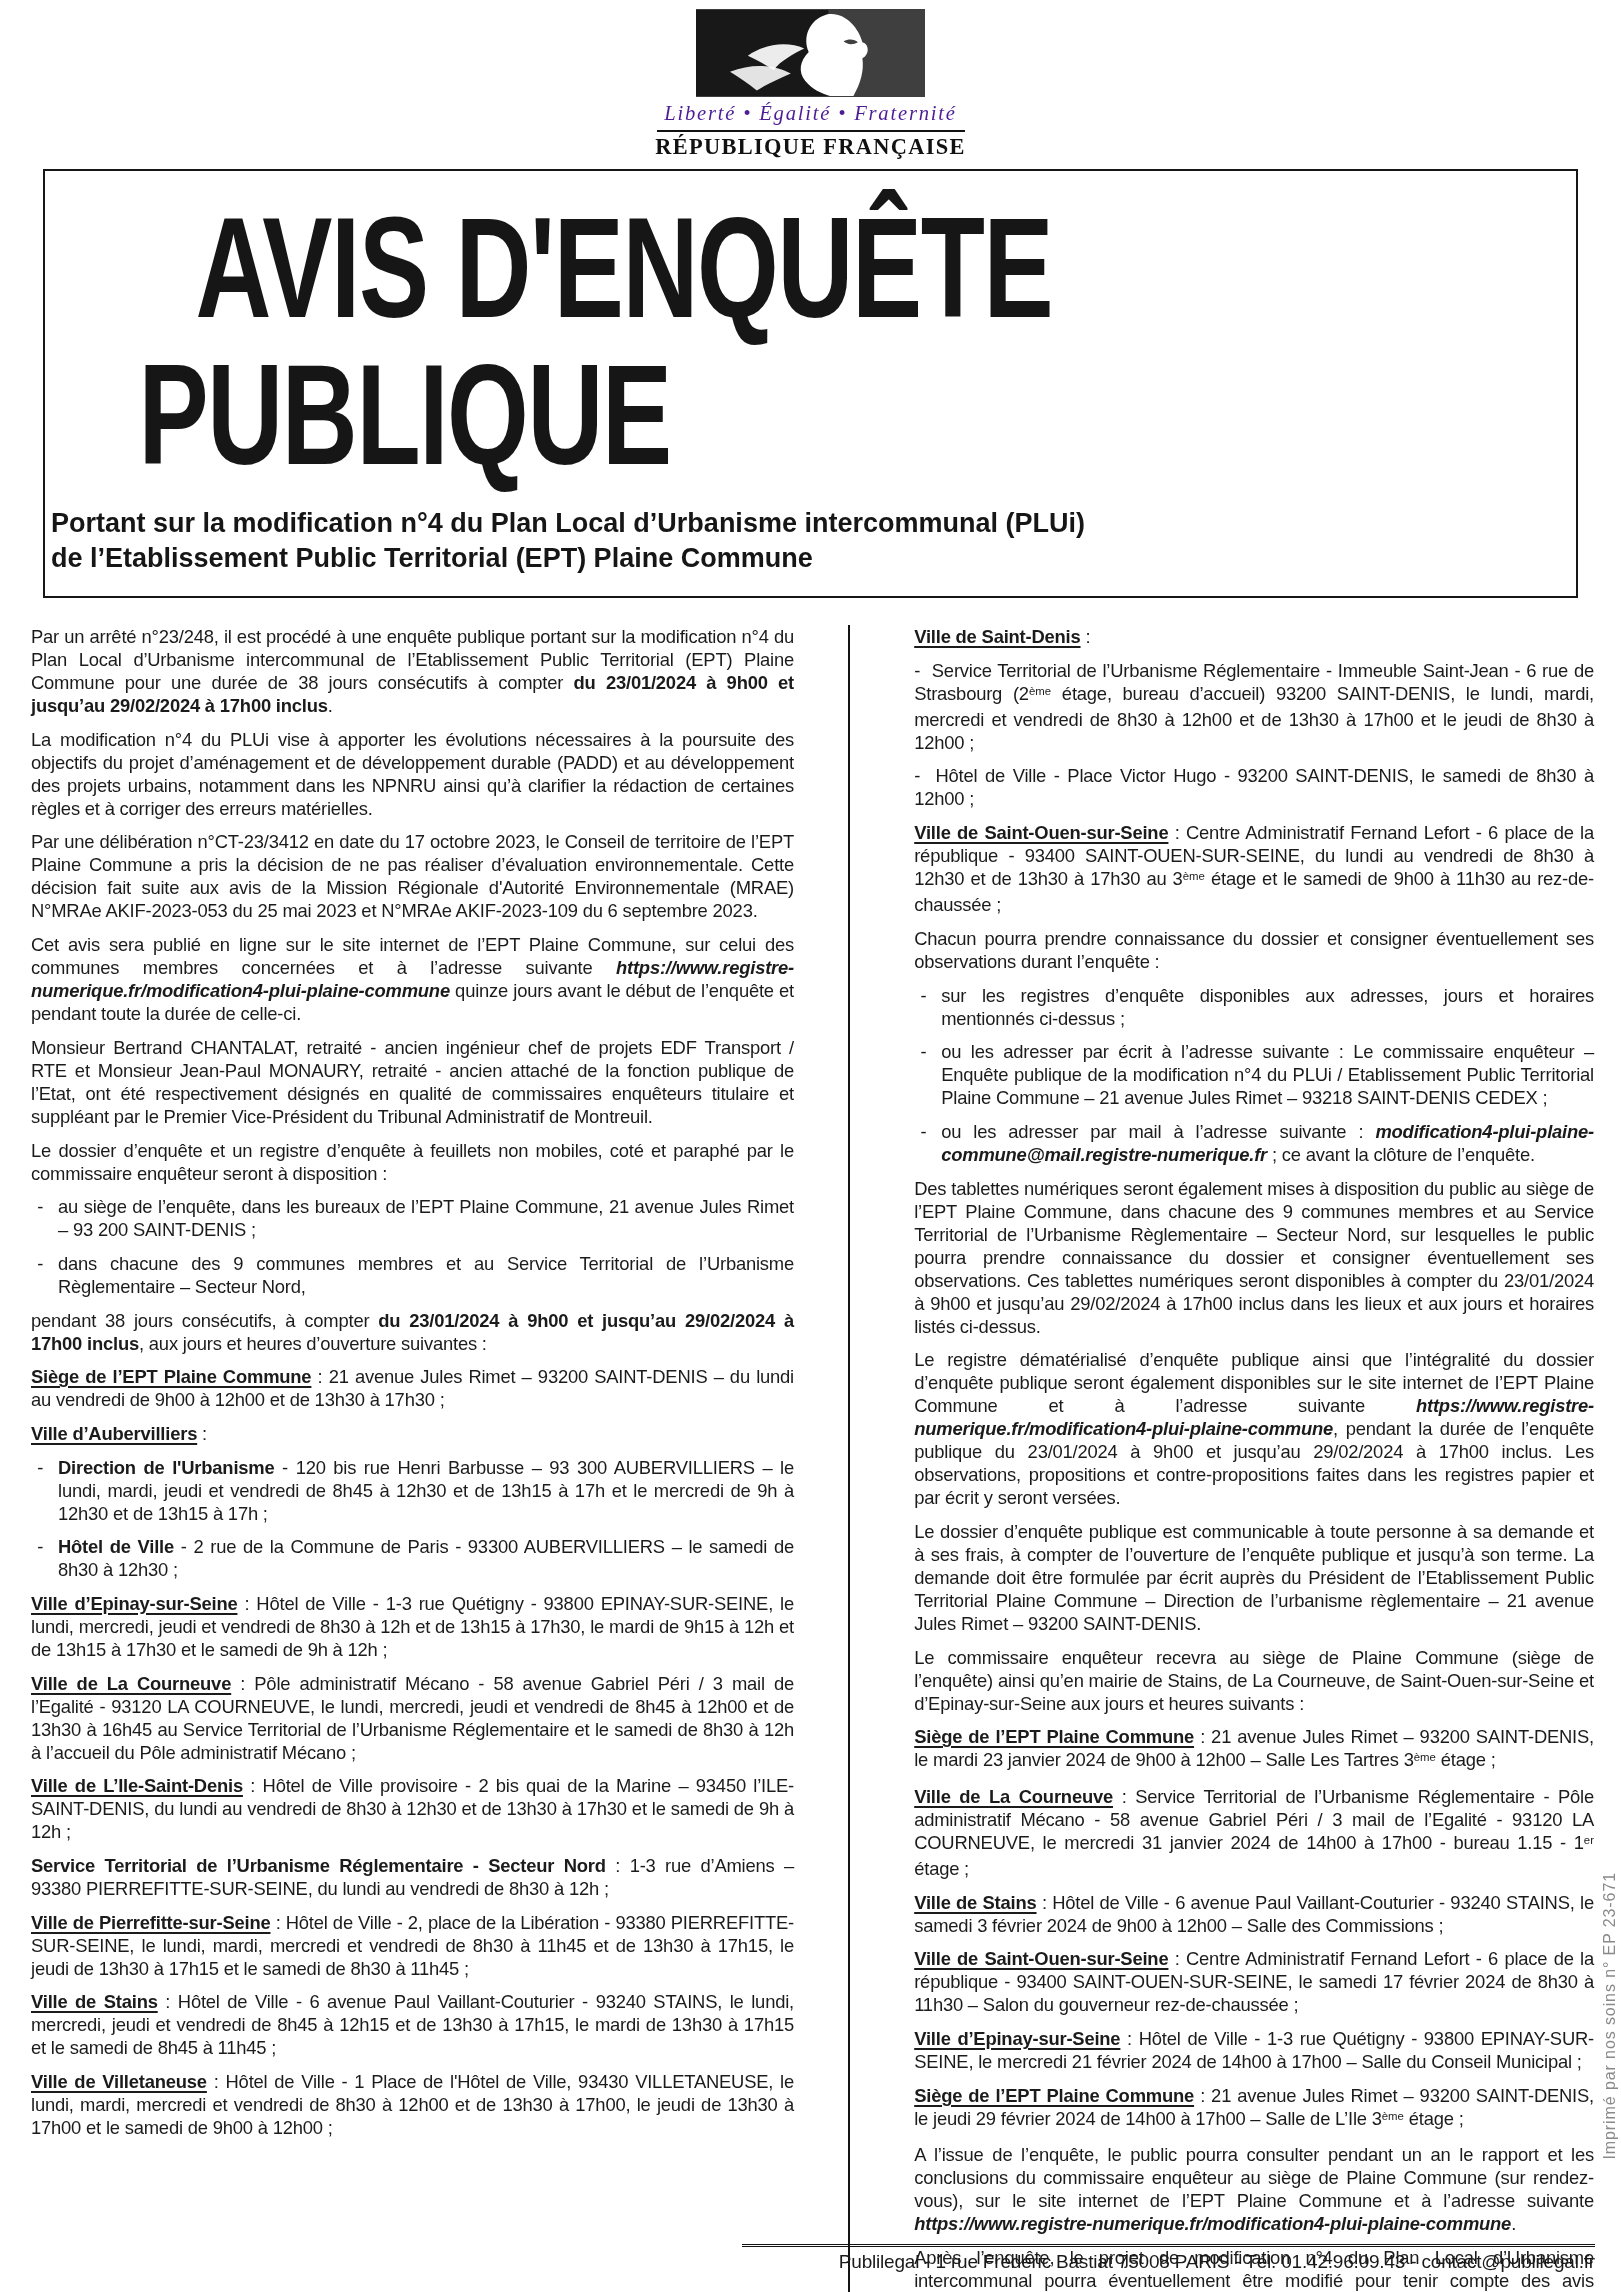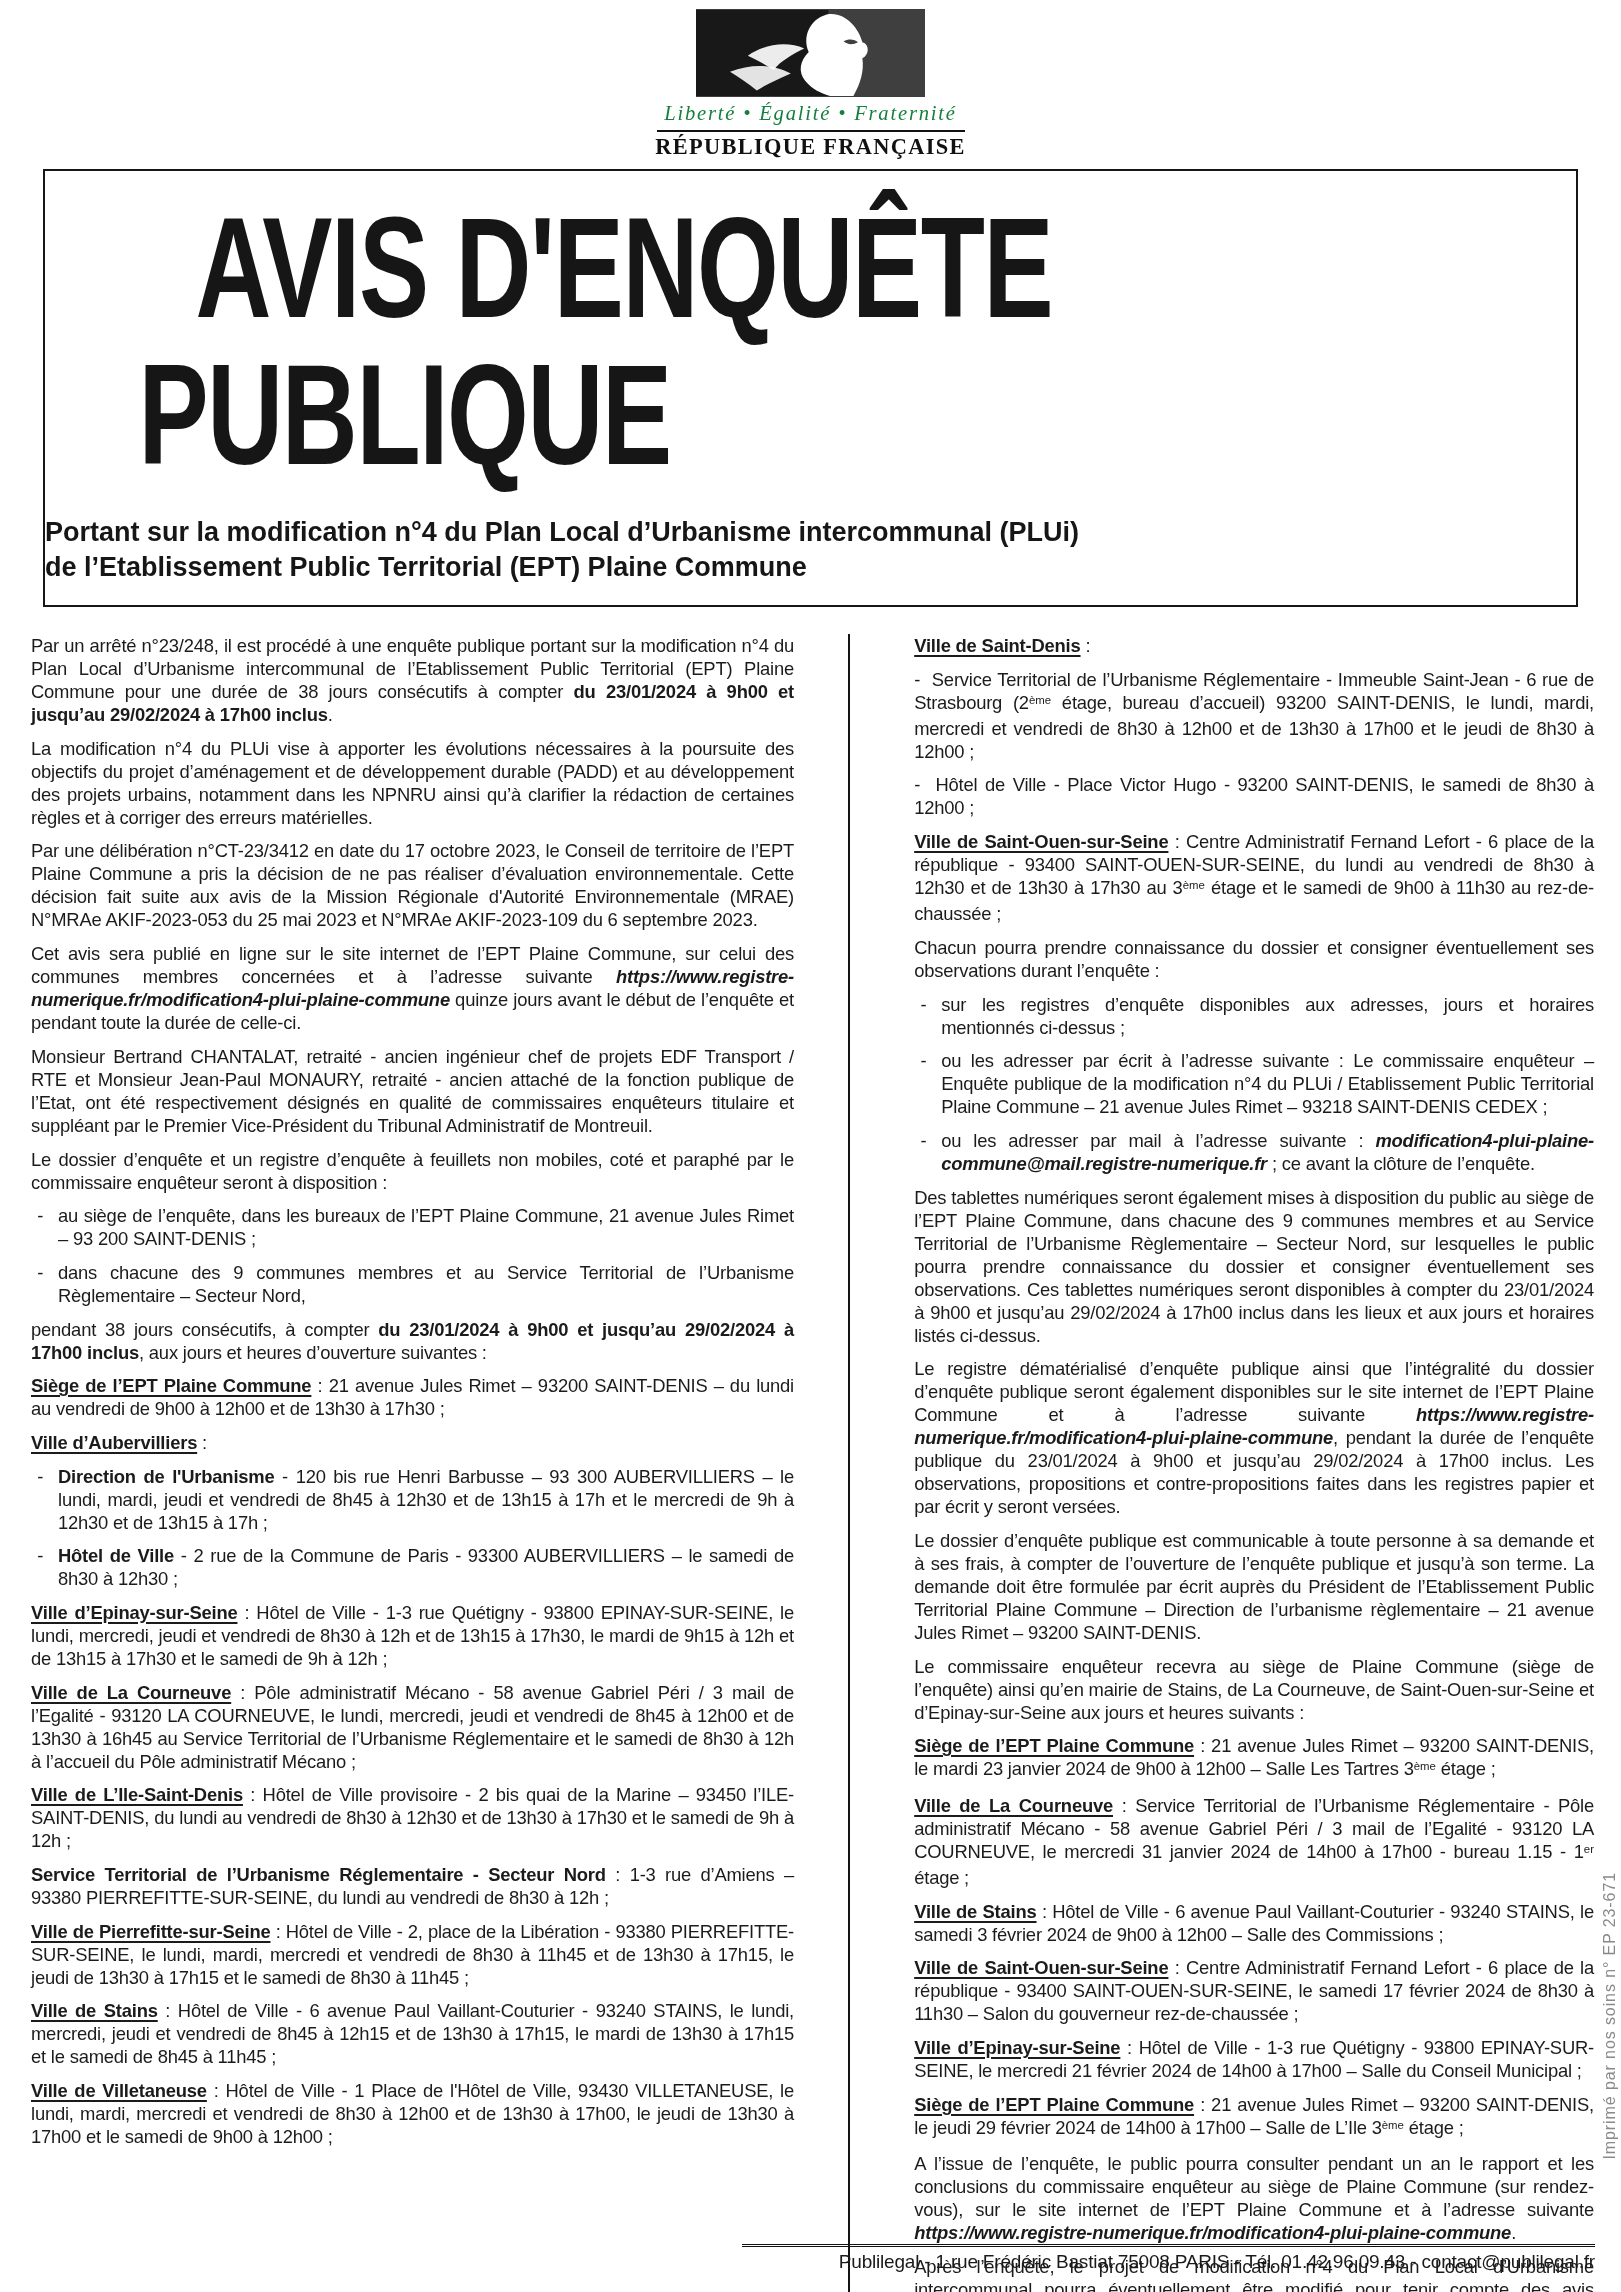--- a/index.html
+++ b/index.html
@@ -2,32 +2,32 @@
 <html style="font-size:14.3px"><head>
 <meta charset="utf-8">
 <style>
   html,body{margin:0;padding:0;background:#e8e8e8;}
   .page{position:relative;width:1621px;height:2293px;background:#ffffff;overflow:hidden;
         font-family:"Liberation Sans", sans-serif;color:#1b1b1b;}
   
   .header{display:flex;flex-direction:column;align-items:center;padding-top:9px;}
   .logo-rect{width:229px;height:88px;position:relative;}
   .motto{font-family:"Liberation Serif", serif;font-style:italic;font-size:20.6px;
-         letter-spacing:1.8px;margin-top:5.4px;color:#15803d;}
+         letter-spacing:1.8px;margin-top:5.4px;color:#4c1d95;}
   .motto-rule{width:308px;height:1.8px;background:#111;margin-top:4.5px;}
   .republique{font-family:"Liberation Serif", serif;font-weight:bold;font-variant:small-caps;
               font-size:22.4px;letter-spacing:1.3px;margin-top:2.7px;color:#111;}
   
   .title-box{width:1535px;margin:9px auto 0 auto;border:2.7px solid #161616;
              padding:23px 0 19.7px 0;box-sizing:border-box;}
   .title-line{font-size:142px;line-height:147px;font-weight:bold;color:#161616;
               display:block;white-space:nowrap;}
   .title-line>span{display:inline-block;transform:scaleX(0.74);transform-origin:center;
                    letter-spacing:-1.8px;}
-  .subtitle{margin-top:27px;font-weight:bold;font-size:27px;line-height:35px;color:#161616;}
+  .subtitle{margin-top:18px;font-weight:bold;font-size:27px;line-height:35px;color:#161616;padding-left:6px;}
   
   .columns{display:flex;align-items:stretch;padding:0 27px 0 31px;margin-top:27px;gap:41px;}
   .col{box-sizing:border-box;}
   .col-left{width:763px;}
   .divider{width:2.7px;background:#141414;margin-left:12.5px;}
   .col-right{flex:1;padding-left:23px;}
   .para{font-size:18.4px;line-height:23px;letter-spacing:-0.2px;text-align:justify;
         margin:0 0 10.7px 0;}
   .li{position:relative;padding-left:27px;}
   .li>.dash{position:absolute;left:6.3px;top:0;}

